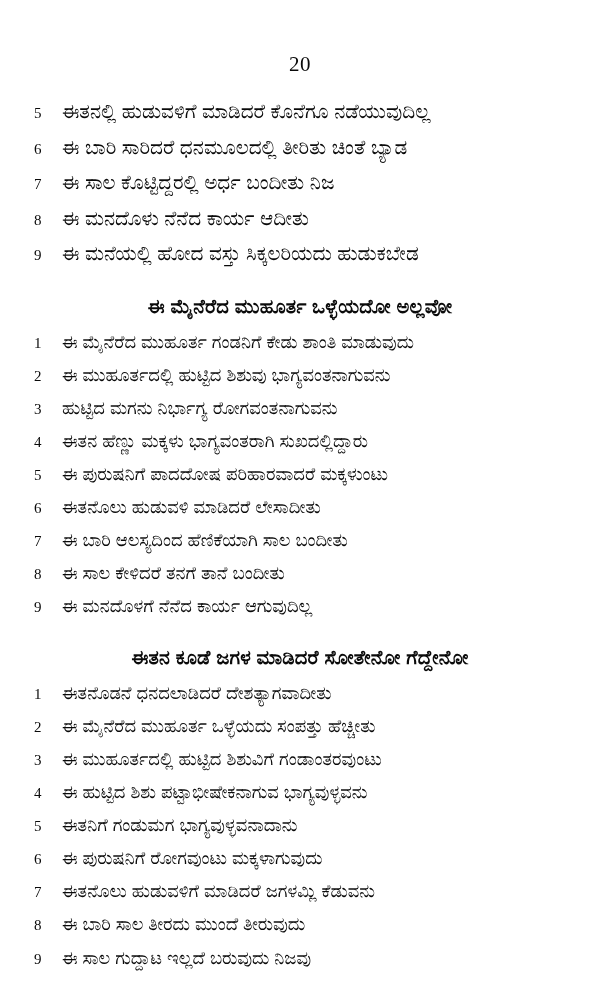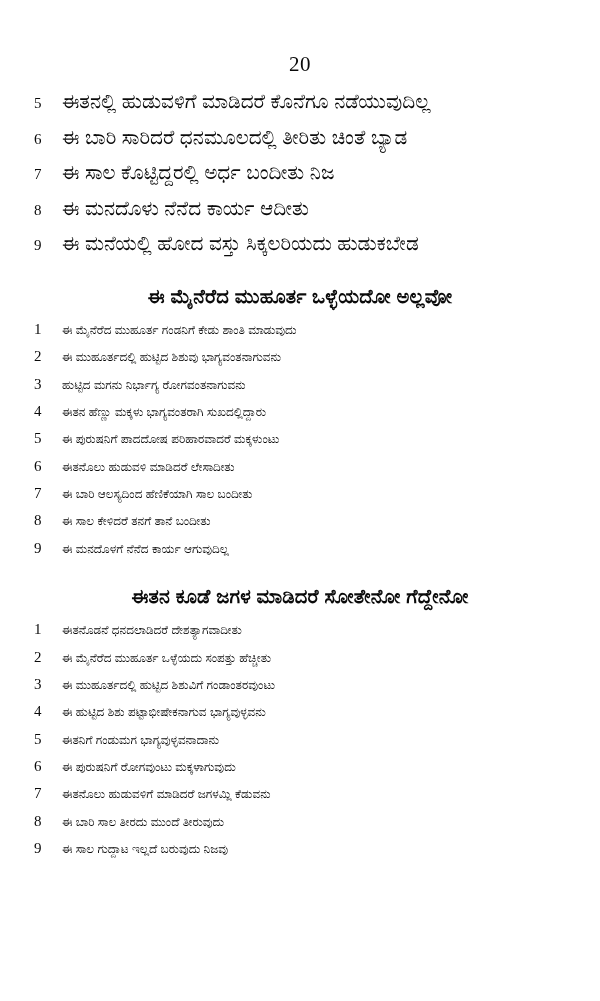--- a/index.html
+++ b/index.html
@@ -19,21 +19,21 @@
     width: 600px;
     height: 1001px;
     box-sizing: border-box;
     padding: 40px 28px 20px 28px;
     position: relative;
   }
   .page-number {
     text-align: center;
     font-size: 21px;
     font-family: "Liberation Serif", serif;
-    margin: 12px 0 12px 0;
+    margin: 12px 0 22px 0;
     letter-spacing: 0.5px;
   }
   .section {
     margin: 0;
   }
   .section-heading {
     text-align: center;
     font-weight: bold;
     font-size: 19.5px;
     font-family: "Liberation Sans", sans-serif;
@@ -55,21 +55,21 @@
     width: 34px;
     flex: 0 0 34px;
     text-align: left;
     font-size: 15px;
     font-family: "Liberation Serif", serif;
     padding-left: 6px;
     box-sizing: border-box;
   }
   .verse-text {
     flex: 1 1 auto;
-    font-size: 12px;
+    font-size: 18px;
     font-family: "Liberation Sans", sans-serif;
     line-height: 1.28;
     white-space: nowrap;
   }
   .block-top .verse-text {
     font-size: 20px;
   }
 </style>
 </head>
 <body>

